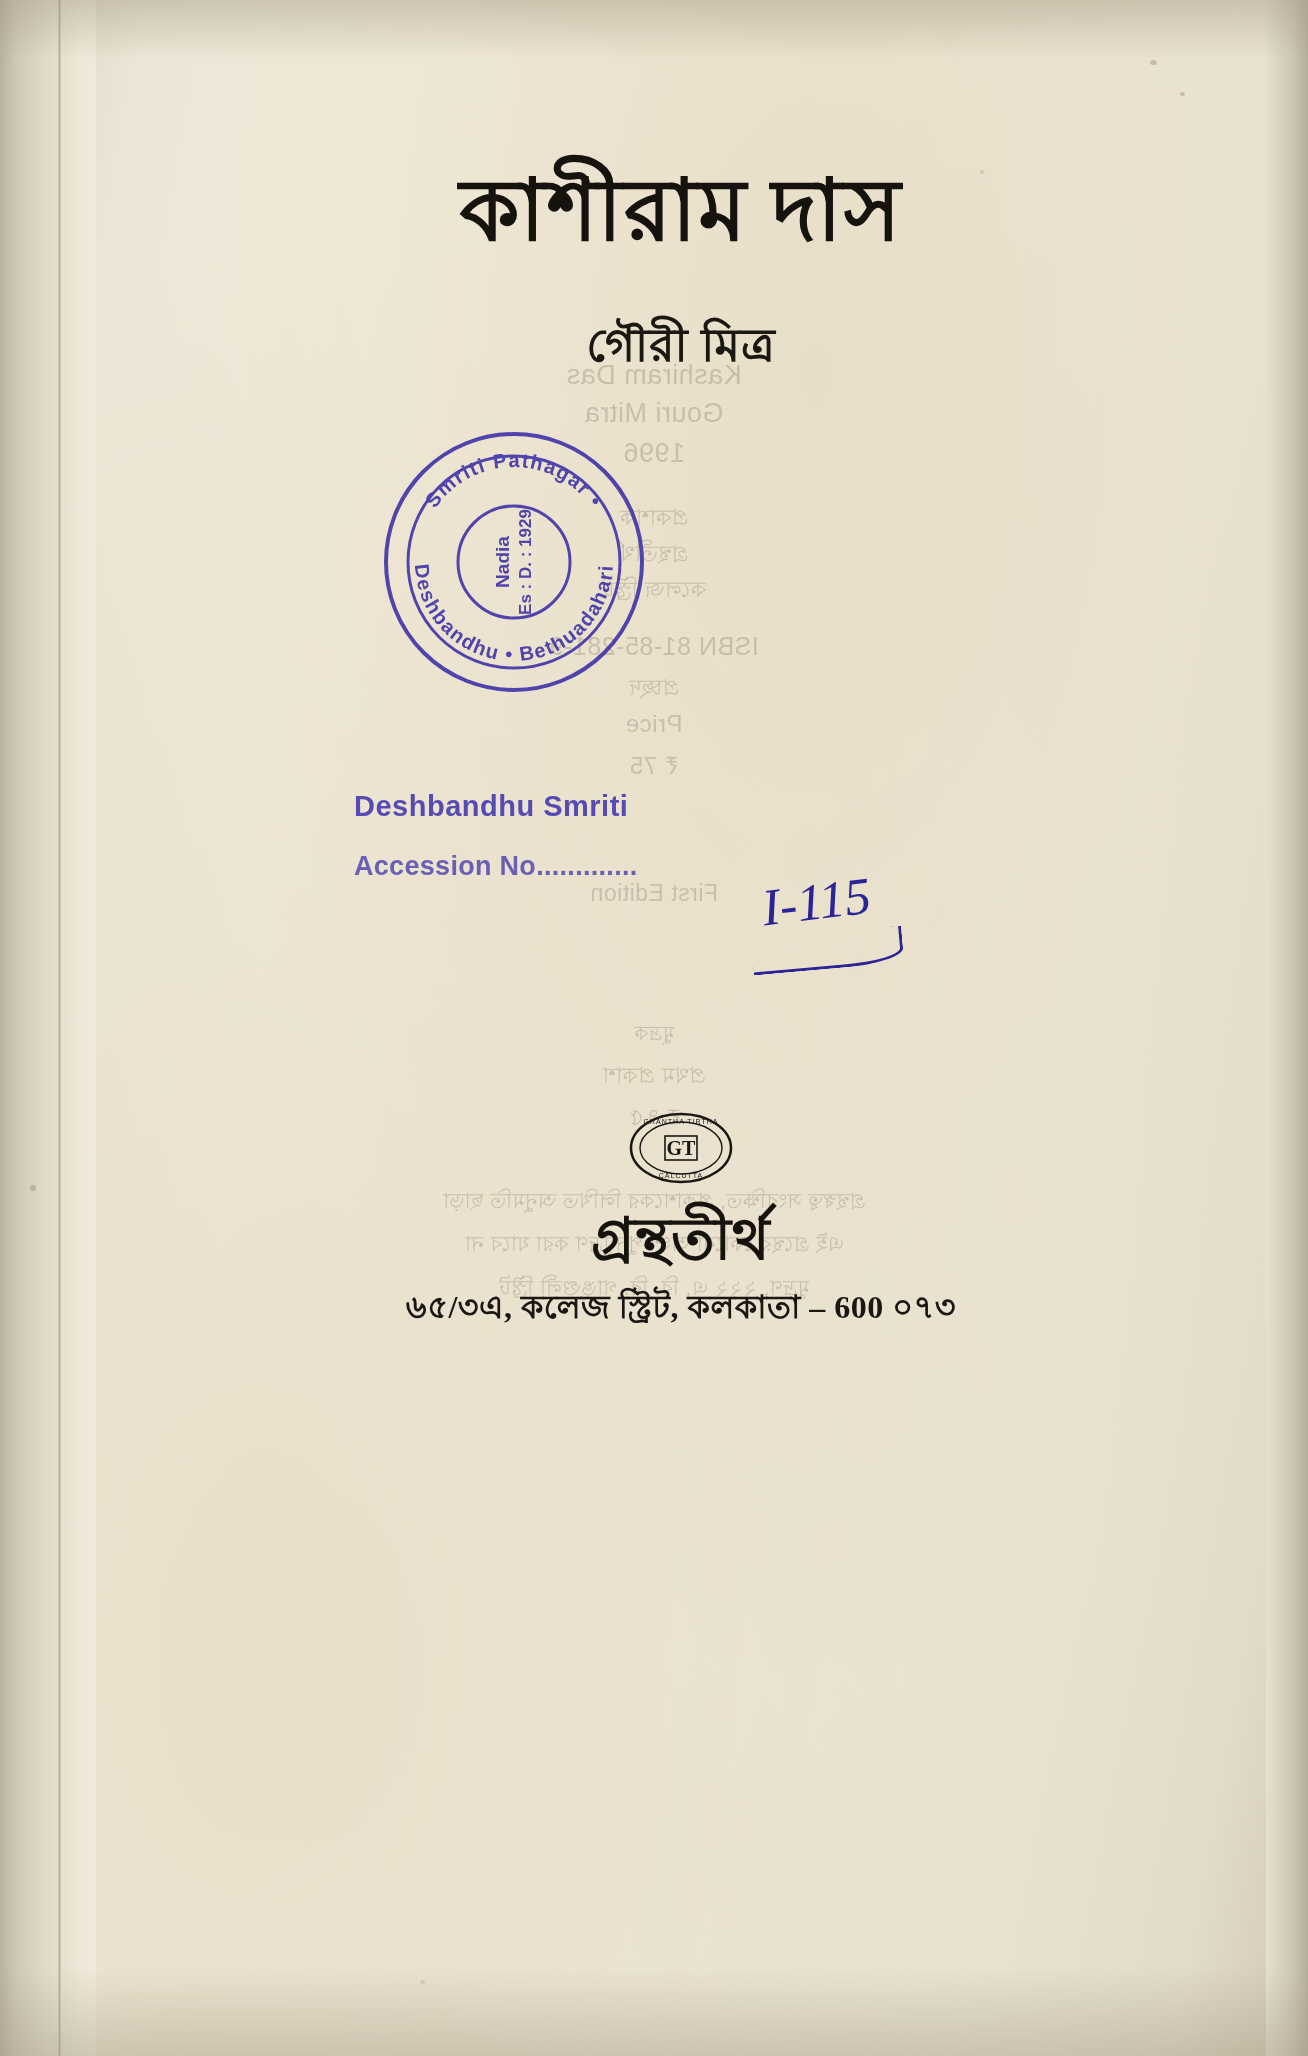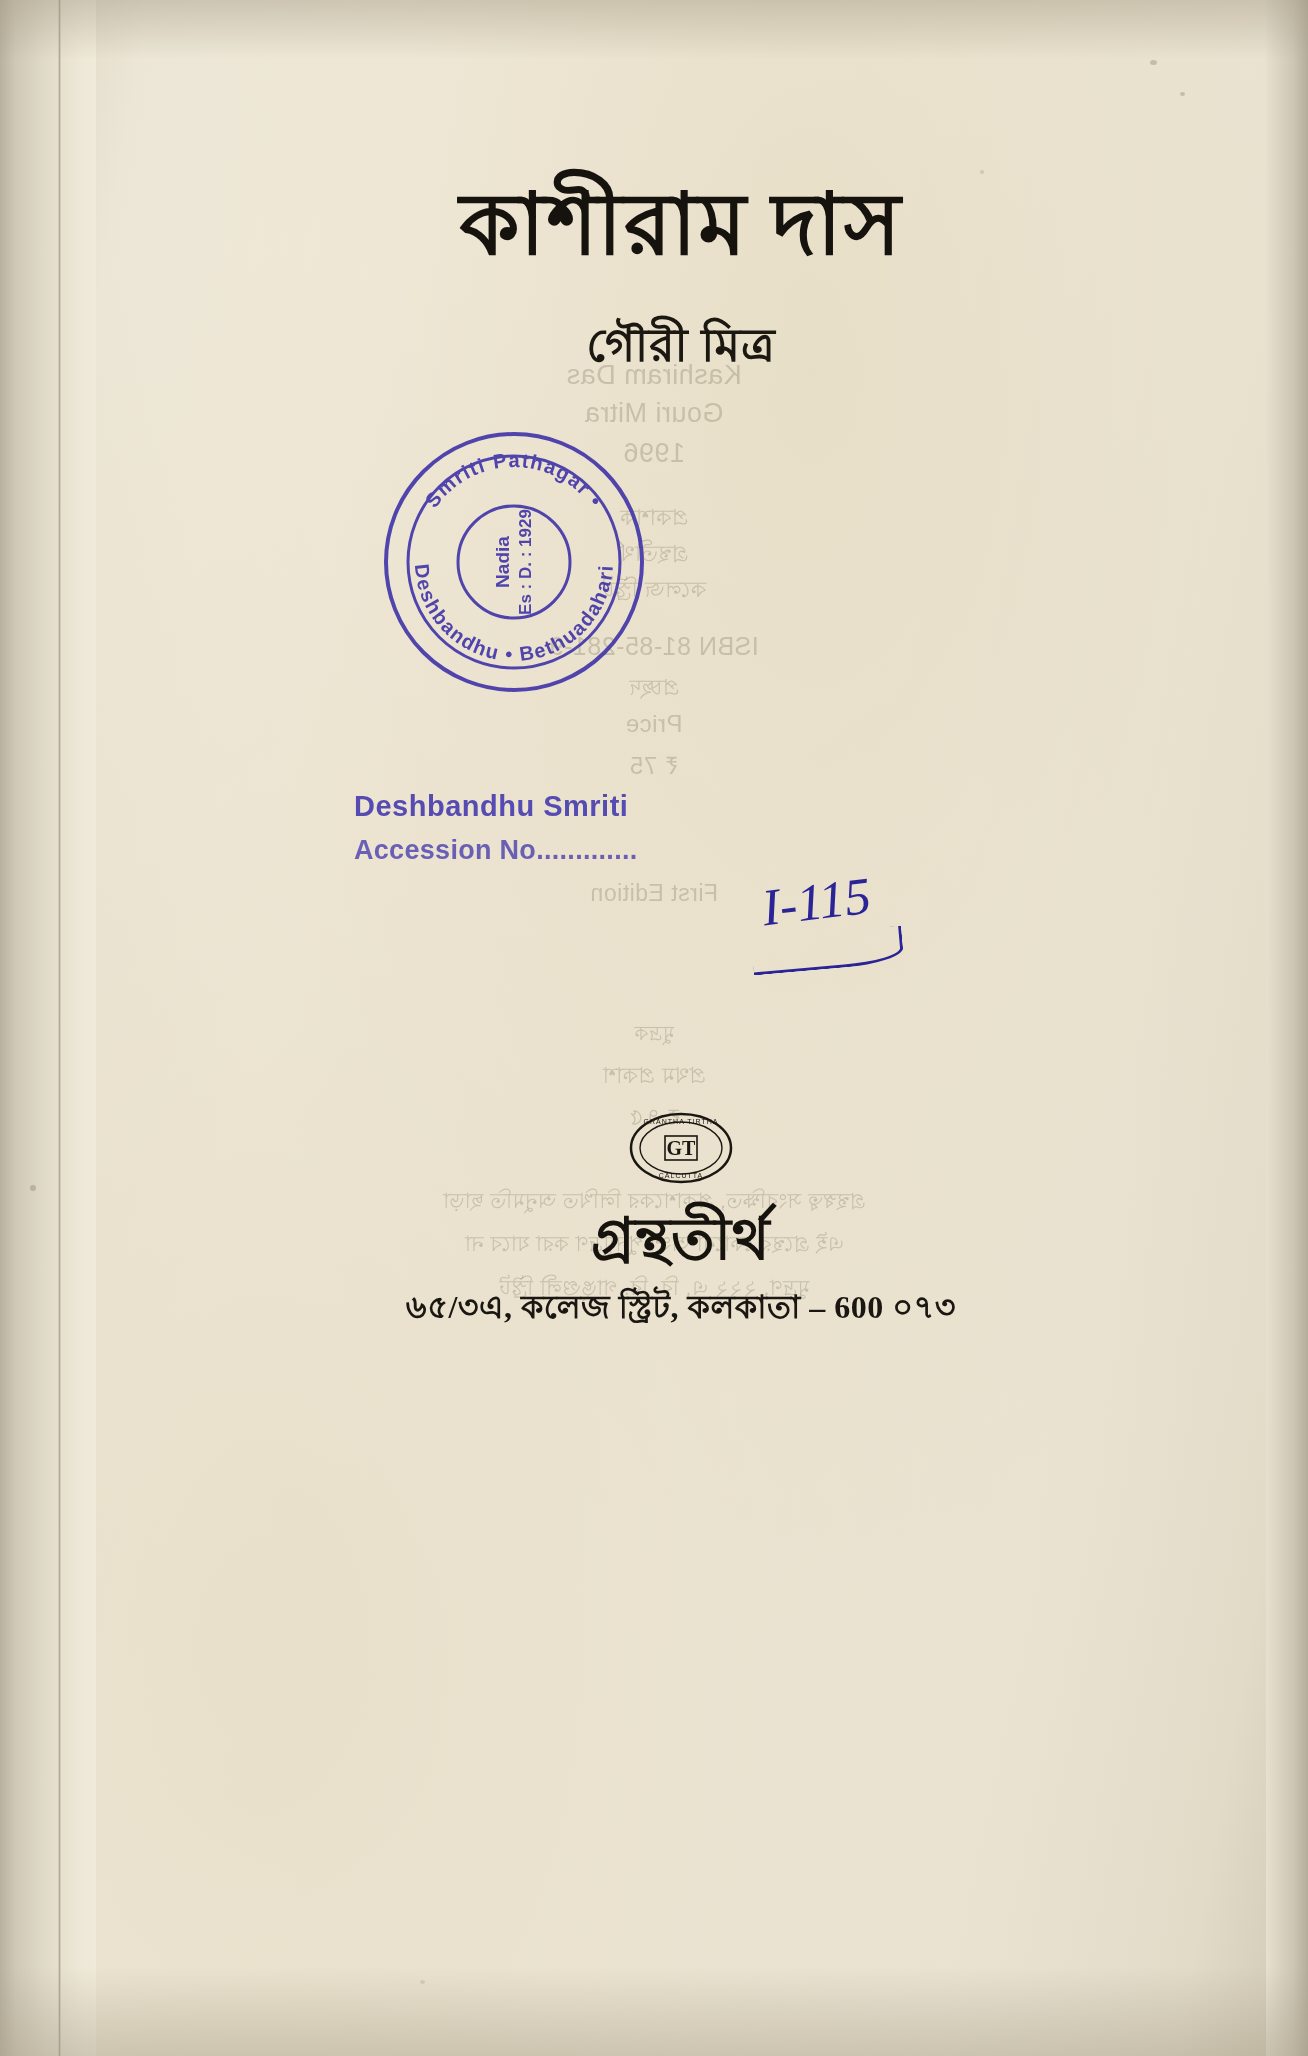--- a/index.html
+++ b/index.html
@@ -71,21 +71,21 @@
   }
 
   
   .content {
     position: absolute;
     left: 96px; right: 42px;
     top: 0; bottom: 0;
   }
   .book-title {
     position: absolute;
-    top: 178px; left: 0; right: 0;
+    top: 164px; left: 0; right: 0;
     text-align: center;
     font-size: 86px;
     line-height: 1.1;
     color: #16130e;
     font-weight: 700;
     letter-spacing: 2px;
     font-family: "Liberation Serif", serif;
   }
   .author {
     position: absolute;
@@ -128,21 +128,21 @@
     font-weight: 700;
     letter-spacing: 0.5px;
     margin-top: 10px;
     margin-left: 96px;
     opacity: 0.55;
   }
   .acc-line3 {
     font-size: 27px;
     font-weight: 700;
     letter-spacing: 0.3px;
-    margin-top: 12px;
+    margin-top: 28px;
     opacity: 0.80;
   }
   .acc-number {
     position: absolute;
     left: 408px;
     top: 82px;
     font-family: "Liberation Serif", serif;
     font-size: 52px;
     color: #2b2496;
     transform: rotate(-7deg);

